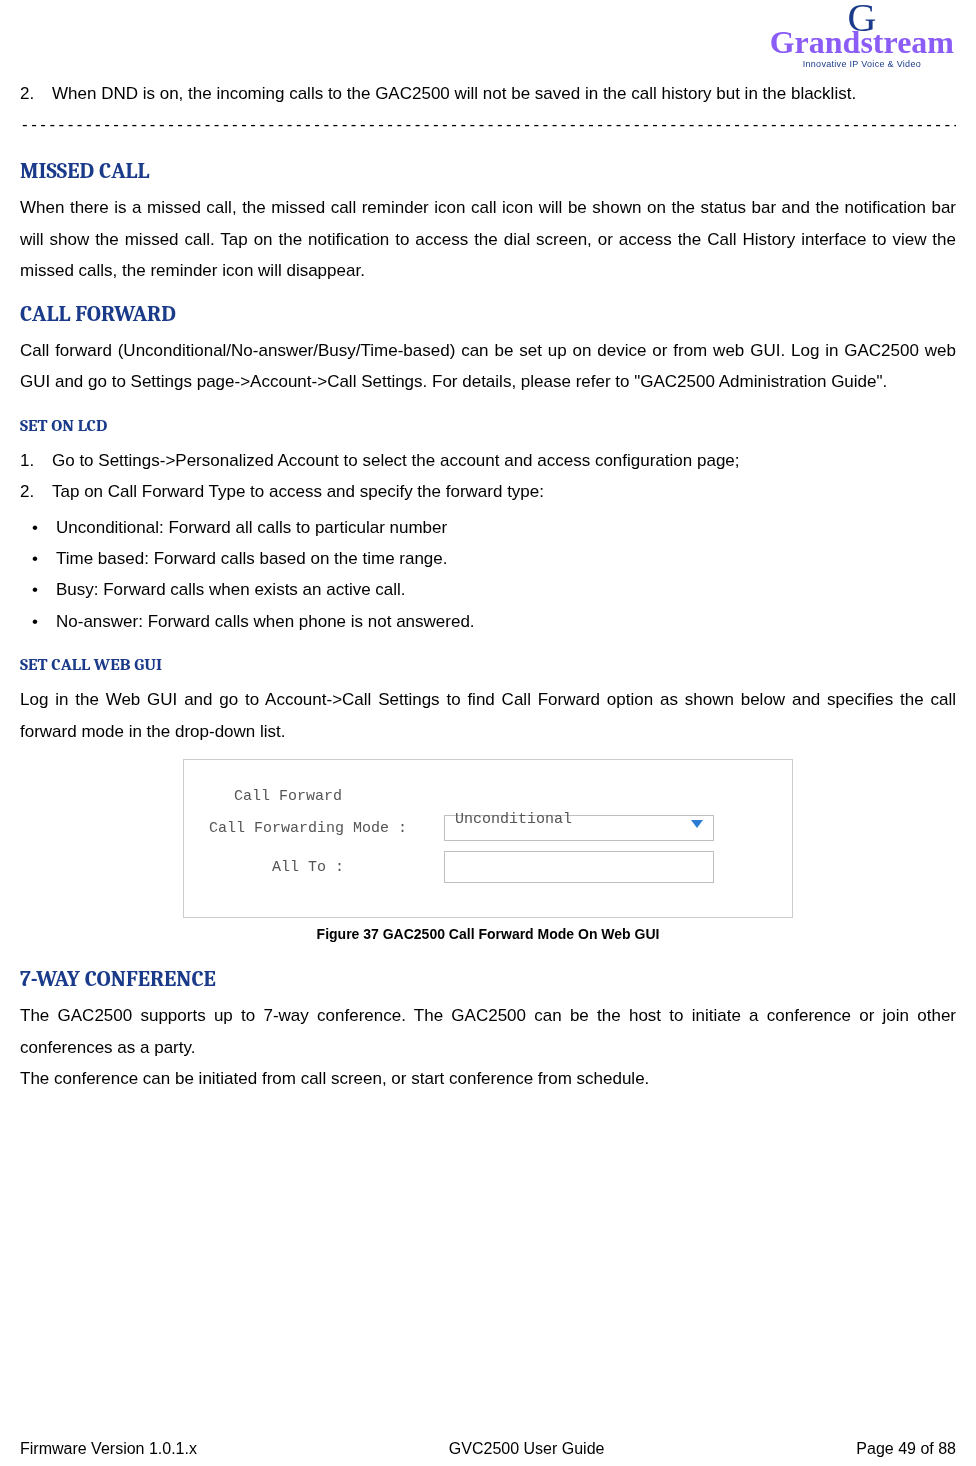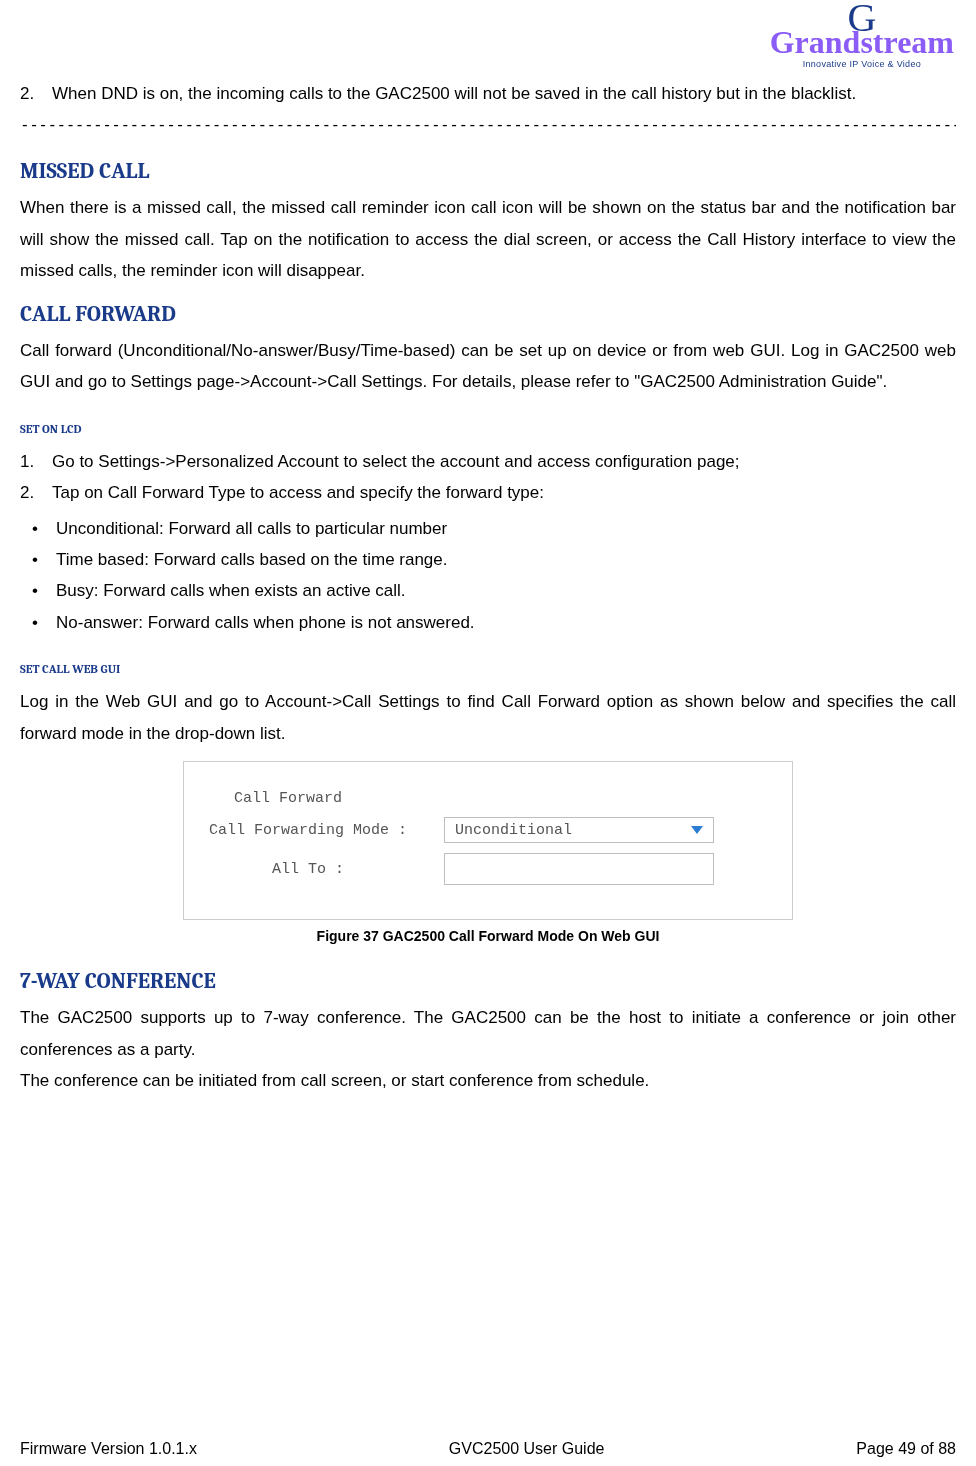--- a/index.html
+++ b/index.html
@@ -17,30 +17,30 @@
     .logo-main { font-family: "Brush Script MT", cursive; font-size: 32px; color: #8b5cf6; font-weight: bold; line-height: 0.9; text-align: right; }
     .logo-sub { font-size: 9px; color: #1a3a8a; margin-top: 2px; letter-spacing: 0.3px; }
     .logo-top { font-family: "Brush Script MT", cursive; font-size: 40px; color: #1a3a8a; line-height: 0.5; }
     .content { margin-top: 60px; }
     .indent-block { margin-left: 32px; }
     .num-item { display: flex; line-height: 1.85; }
     .num-item .n { width: 32px; flex-shrink: 0; }
     .num-item .t { flex: 1; text-align: justify; }
     .dash-line { letter-spacing: -0.5px; white-space: nowrap; overflow: hidden; margin: 6px 0 18px 0; font-family: monospace; font-size: 16px; }
     .h1 { font-family: Cambria, Georgia, serif; font-size: 22px; font-weight: bold; color: #1a3a8a; margin: 24px 0 8px 0; }
-    .h2 { font-family: Cambria, Georgia, serif; font-size: 12px; font-weight: bold; color: #1a3a8a; margin: 24px 0 10px 0; }
+    .h2 { font-family: Cambria, Georgia, serif; font-size: 17px; font-weight: bold; color: #1a3a8a; margin: 18px 0 10px 0; }
     .body-p { line-height: 1.85; text-align: justify; }
     .bullet-list { margin-left: 12px; }
     .bullet-item { display: flex; line-height: 1.85; }
     .bullet-item .b { width: 24px; flex-shrink: 0; }
     .figure-wrap { margin: 12px auto 4px auto; width: 610px; }
     .fig-box { border: 1px solid #ccc; background: #fff; padding: 18px 0 24px 0; font-family: "Courier New", monospace; font-size: 15px; color: #555; }
     .fig-row { display: flex; align-items: center; margin: 10px 0; }
     .fig-label { width: 260px; text-align: center; padding-right: 12px; }
-    .fig-select { display: flex; align-items: center; width: 270px; height: 17px; border: 1px solid #bfbfbf; background: #fff; padding: 12px 10px; justify-content: space-between; }
+    .fig-select { display: flex; align-items: flex-end; width: 270px; height: 17px; border: 1px solid #bfbfbf; background: #fff; padding: 12px 10px; justify-content: space-between; }
     .fig-select .arrow { width: 0; height: 0; border-left: 6px solid transparent; border-right: 6px solid transparent; border-top: 8px solid #2b7cd3; }
     .fig-input { width: 270px; height: 32px; border: 1px solid #bfbfbf; background: #fff; }
     .fig-caption { text-align: center; font-weight: bold; font-size: 14px; margin: 8px 0 6px 0; }
     .footer { position: absolute; bottom: 8px; left: 20px; right: 20px; display: flex; justify-content: space-between; font-size: 16px; margin-top: 32px; }
     .gap-top-sm { margin-top: 4px; }
     .gap-top-md { margin-top: 14px; }
   </style>
 </head>
 <body>
 

